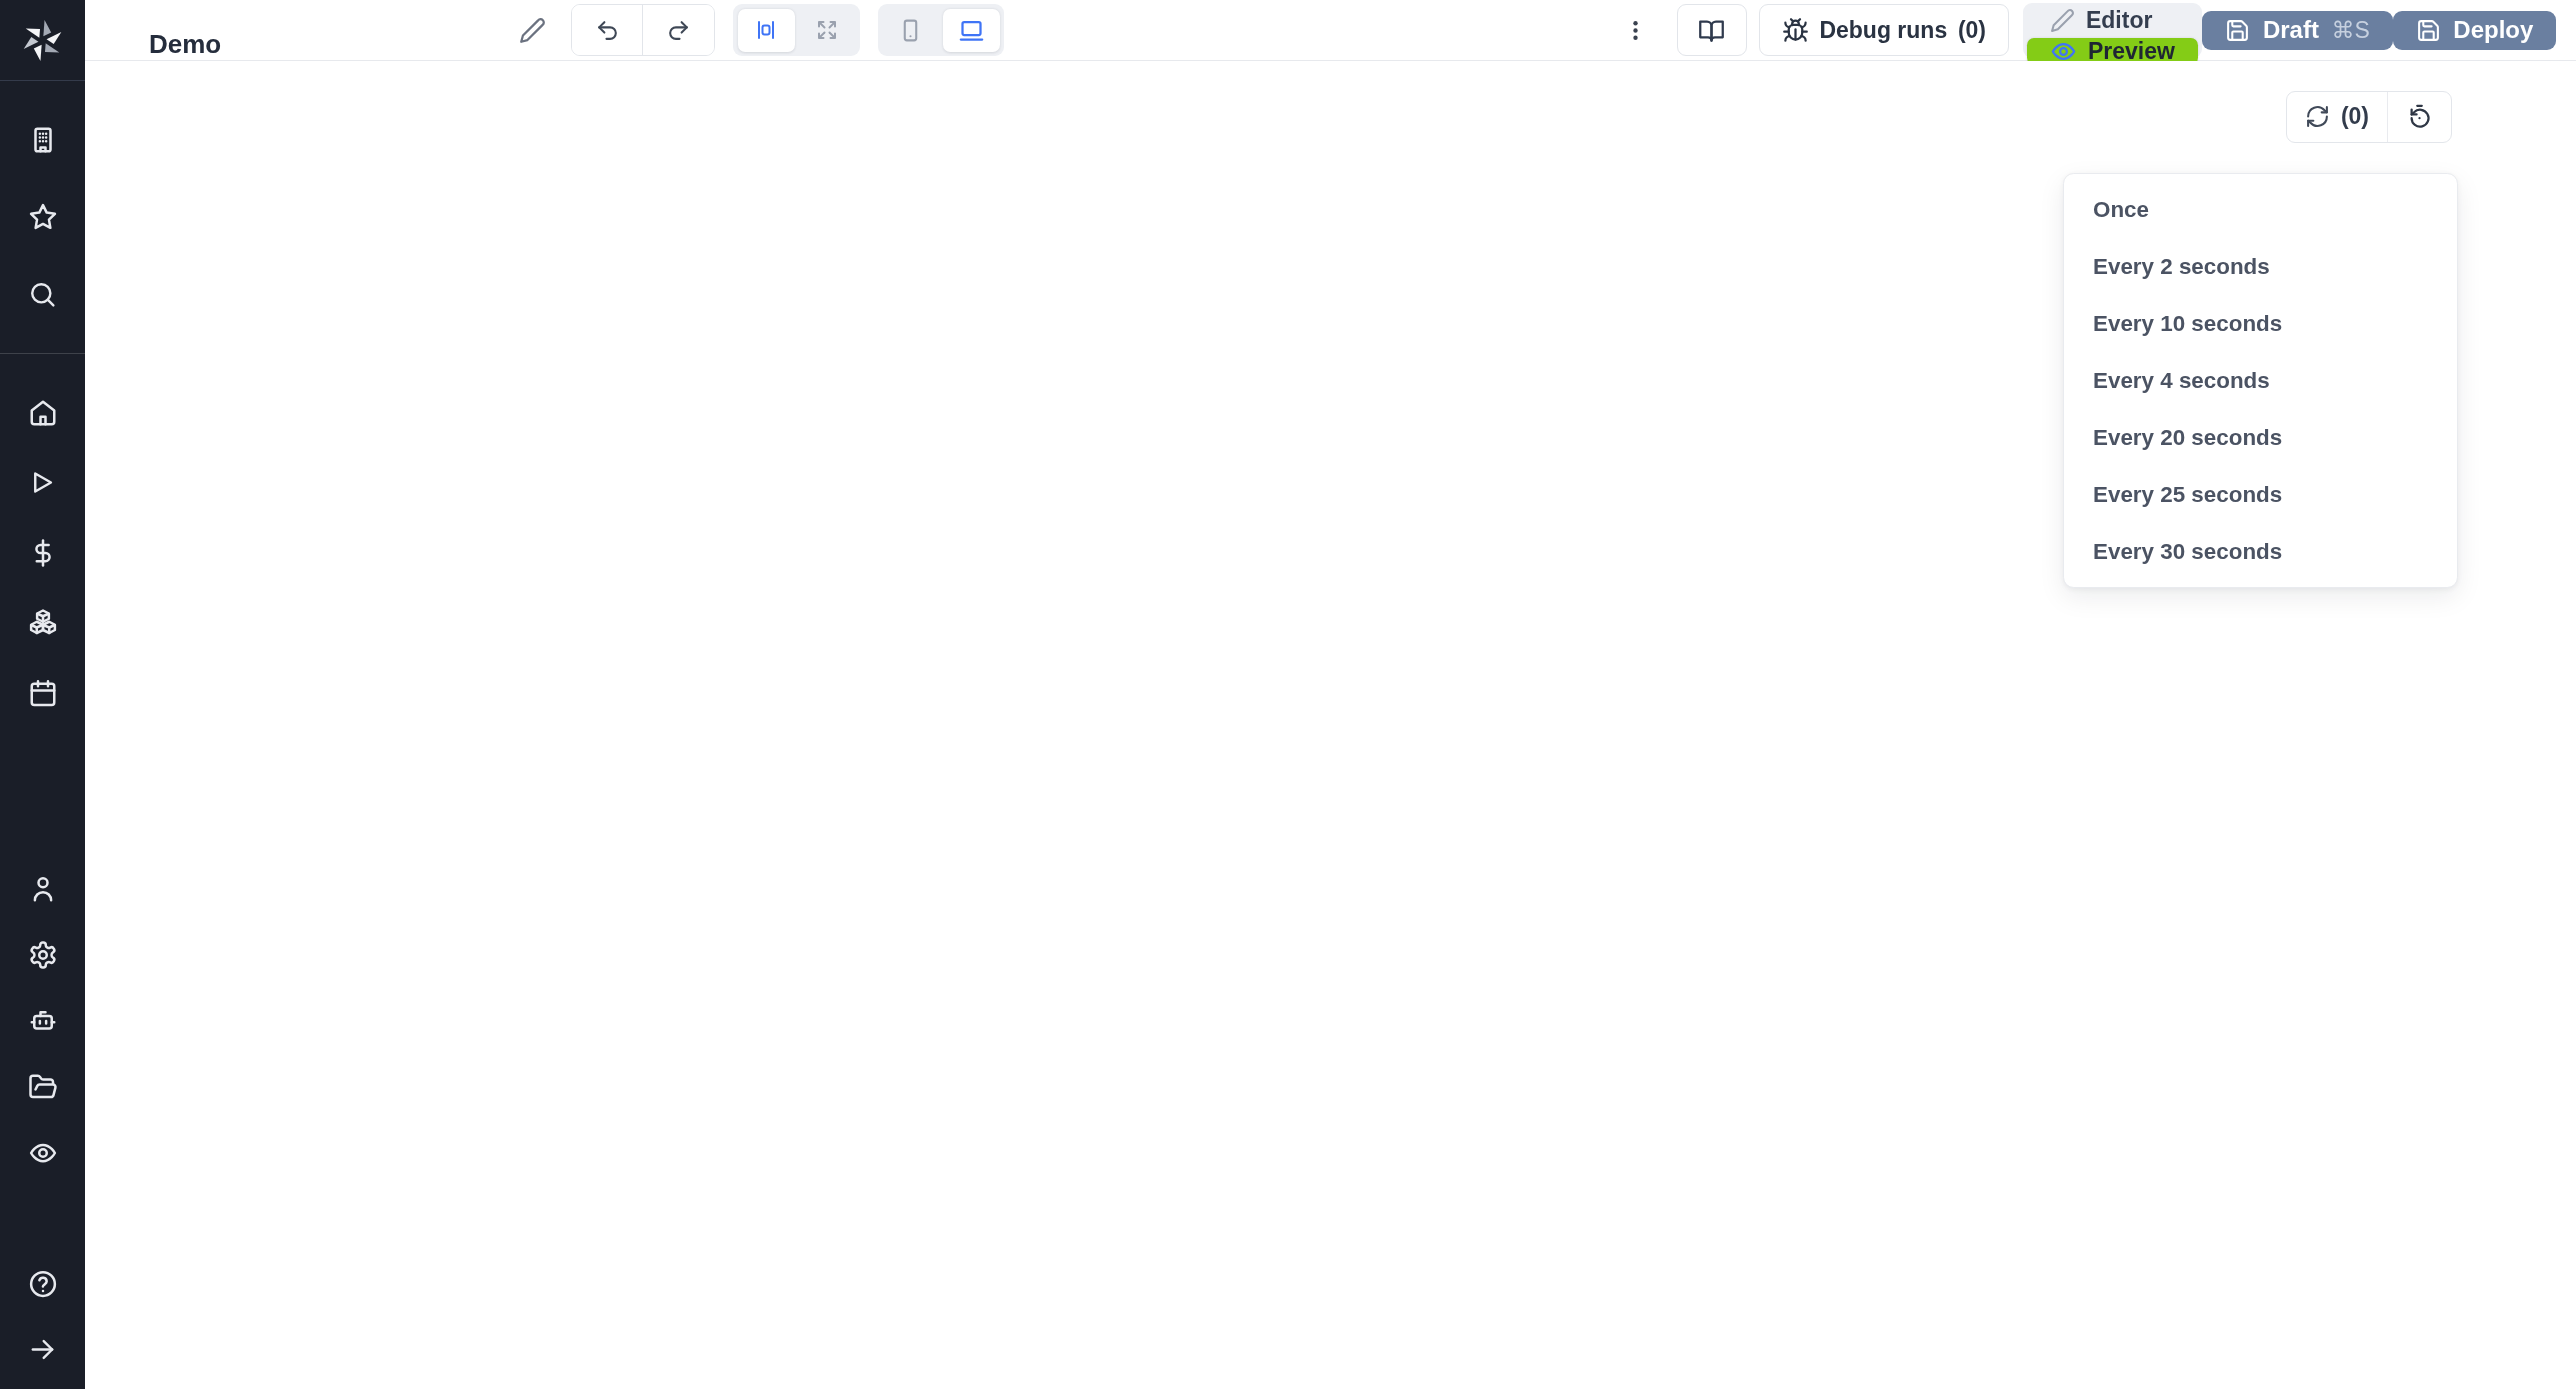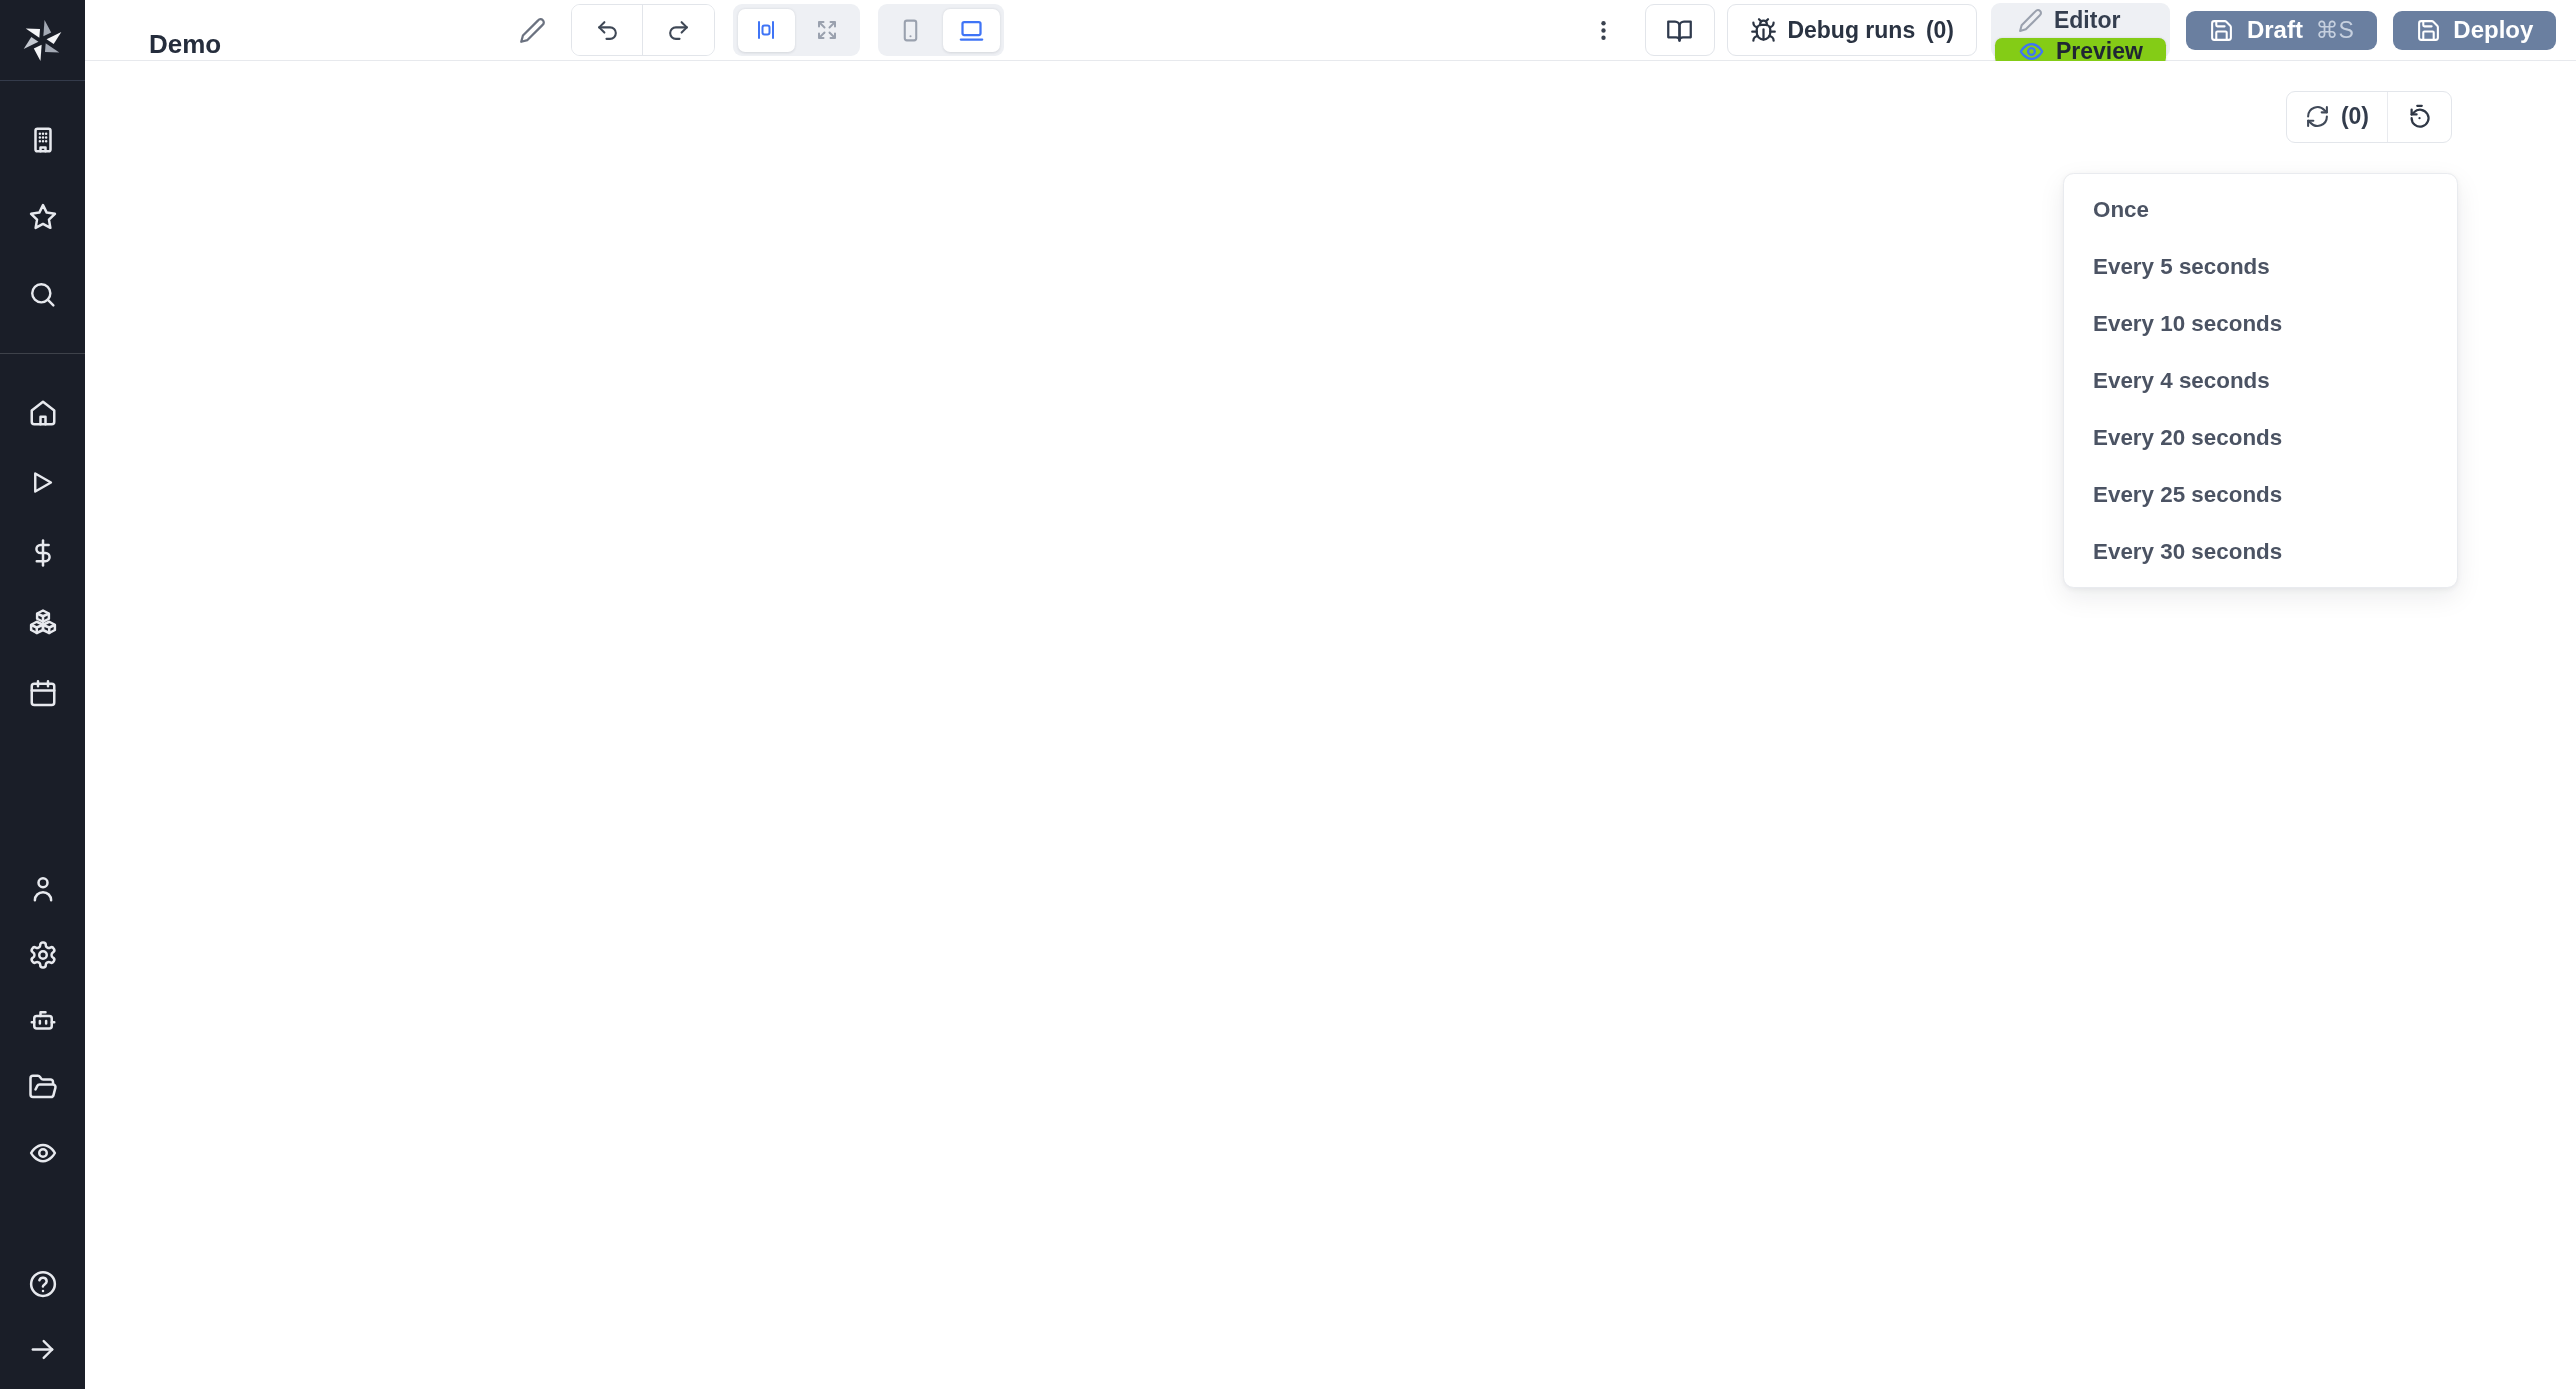--- a/index.html
+++ b/index.html
@@ -49,21 +49,21 @@
   .right-tools{position:absolute;right:19.7px;top:0;height:100%;display:flex;align-items:center;}
   .kebab-btn{width:36px;height:41px;display:flex;align-items:center;justify-content:center;background:none;border:none;color:#3a4250;cursor:pointer;}
   .tb-btn{display:flex;align-items:center;justify-content:center;gap:10.7px;height:52px;background:#fff;border:0.9px solid var(--border);border-radius:9px;color:#2a3342;font-size:23px;font-weight:600;cursor:pointer;font-family:inherit;}
   .book-btn{width:70px;margin-left:23px;color:#2f3a4d;}
   .debug-btn{margin-left:12.5px;padding:0 21.5px;}
   .mode-group{margin-left:14.3px;height:55px;align-items:stretch;flex-direction:column;}
   .mode-chip{display:flex;align-items:center;gap:10.7px;padding:0 23px;border-radius:7.2px;background:none;border:none;font-size:23px;font-weight:600;color:#343e4f;cursor:pointer;font-family:inherit;}
   .mode-chip .mode-icon{color:var(--muted-icon);}
   .mode-chip.active{background:#84cc16;box-shadow:0 0.9px 2.7px rgba(15,23,42,.12);color:#1f2633;font-weight:700;}
   .mode-chip.active .mode-icon{color:var(--accent);}
-  .solid-btn{display:flex;align-items:center;gap:12.5px;height:39px;margin-left:16px;padding:0 23px;background:var(--primary-button);border:none;border-radius:9px;color:#fff;font-size:24px;font-weight:700;cursor:pointer;font-family:inherit;}
+  .solid-btn{display:flex;align-items:center;gap:12.5px;height:39px;padding:0 23px;background:var(--primary-button);border:none;border-radius:9px;color:#fff;font-size:24px;font-weight:700;cursor:pointer;font-family:inherit;}
   .shortcut{font-size:23px;font-weight:400;color:#c6d0df;}
 
   
   .canvas{flex:1;position:relative;background:#fff;}
   .refresh-group{position:absolute;top:29.5px;right:124px;height:52px;display:flex;align-items:stretch;background:#fff;border:0.9px solid #e3e6eb;border-radius:9px;overflow:hidden;}
   .rg-left{display:flex;align-items:center;gap:10.7px;padding:0 18px;border-right:0.9px solid #e9ebef;background:none;border-top:none;border-bottom:none;border-left:none;color:#333c4c;font-size:23px;font-weight:600;cursor:pointer;font-family:inherit;}
   .rg-left .ico{color:#414a59;}
   .rg-right{width:63px;display:flex;align-items:center;justify-content:center;background:none;border:none;color:#2f3745;cursor:pointer;}
 
   .dropdown{position:absolute;top:112px;right:118px;width:395px;background:#fff;border:0.9px solid #e9ebef;border-radius:10.7px;box-shadow:0 9px 27px rgba(15,23,42,.08),0 1.8px 5.4px rgba(15,23,42,.05);padding:7.2px 0;}
@@ -364,21 +364,21 @@
           <path d="M10 2.5h4"></path>
           <path d="M5 13.5a7.5 7.5 0 1 0 2.2-5.3L5 10.2"></path>
           <path d="M5 5.8v4.4h4.4"></path>
           <path d="M12 13.5h.01"></path>
         </svg>
       </button>
     </div>
 
     <div class="dropdown">
       <div class="menu-item">Once</div>
-      <div class="menu-item">Every 5 seconds</div>
+      <div class="menu-item">Every 2 seconds</div>
       <div class="menu-item">Every 10 seconds</div>
       <div class="menu-item">Every 4 seconds</div>
       <div class="menu-item">Every 20 seconds</div>
       <div class="menu-item">Every 25 seconds</div>
       <div class="menu-item">Every 30 seconds</div>
     </div>
 
   </main>
 </div>
 

